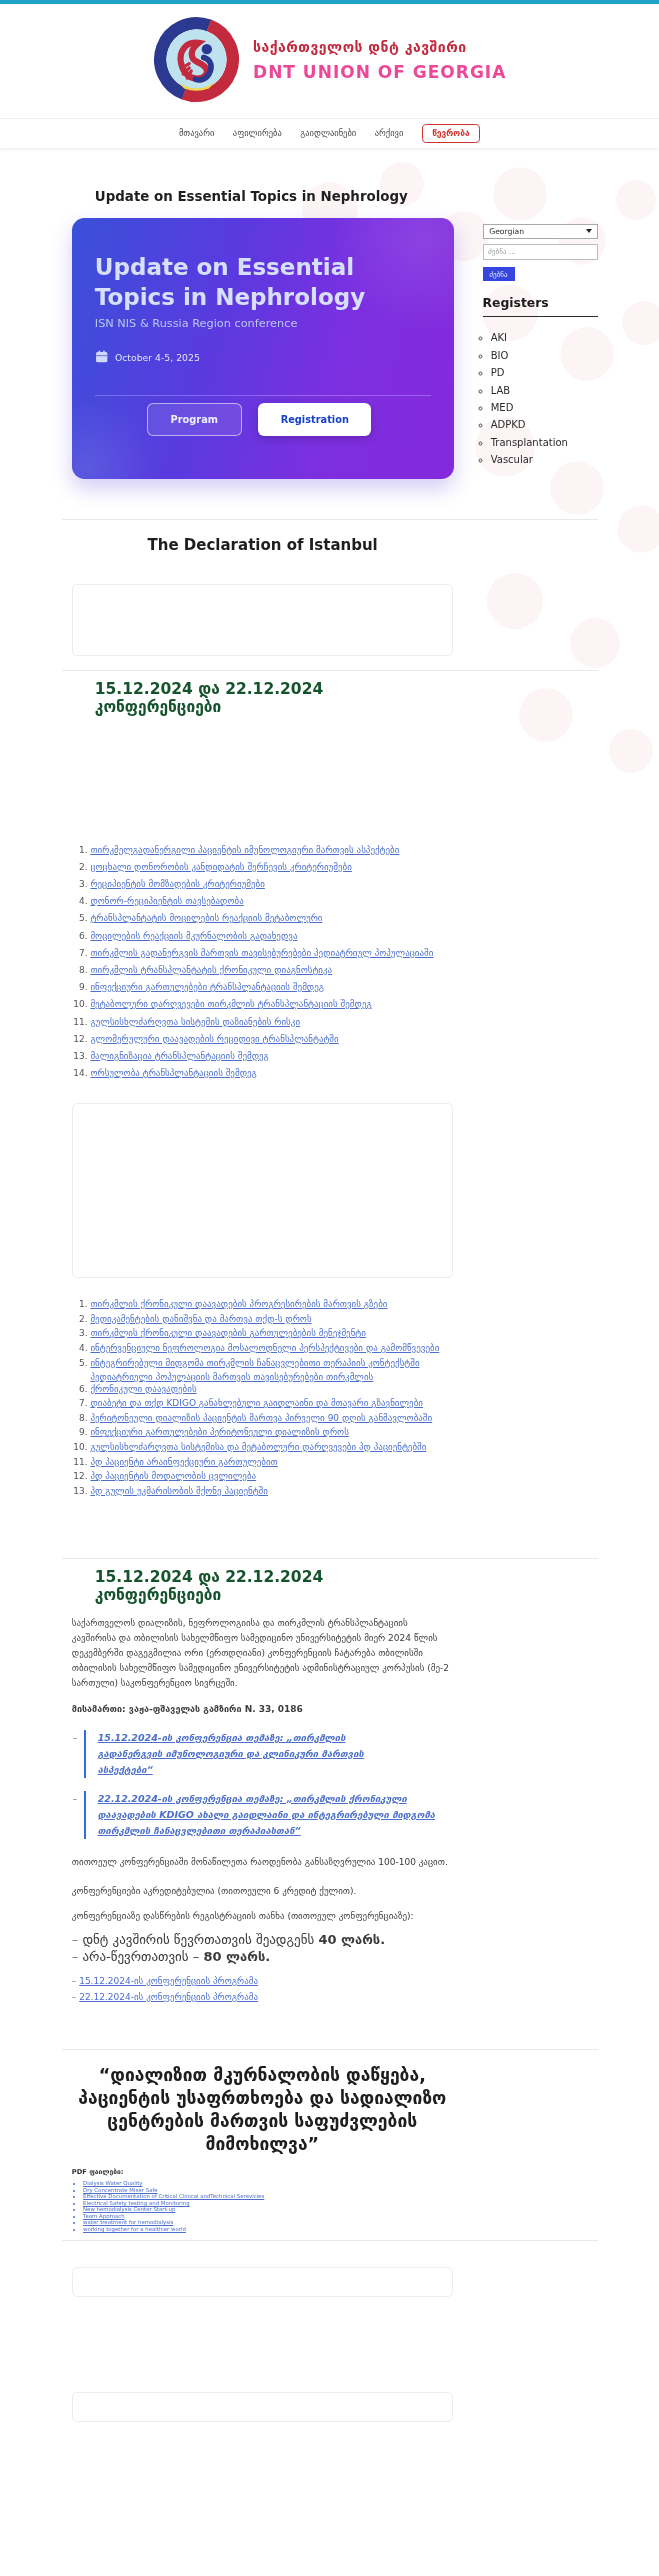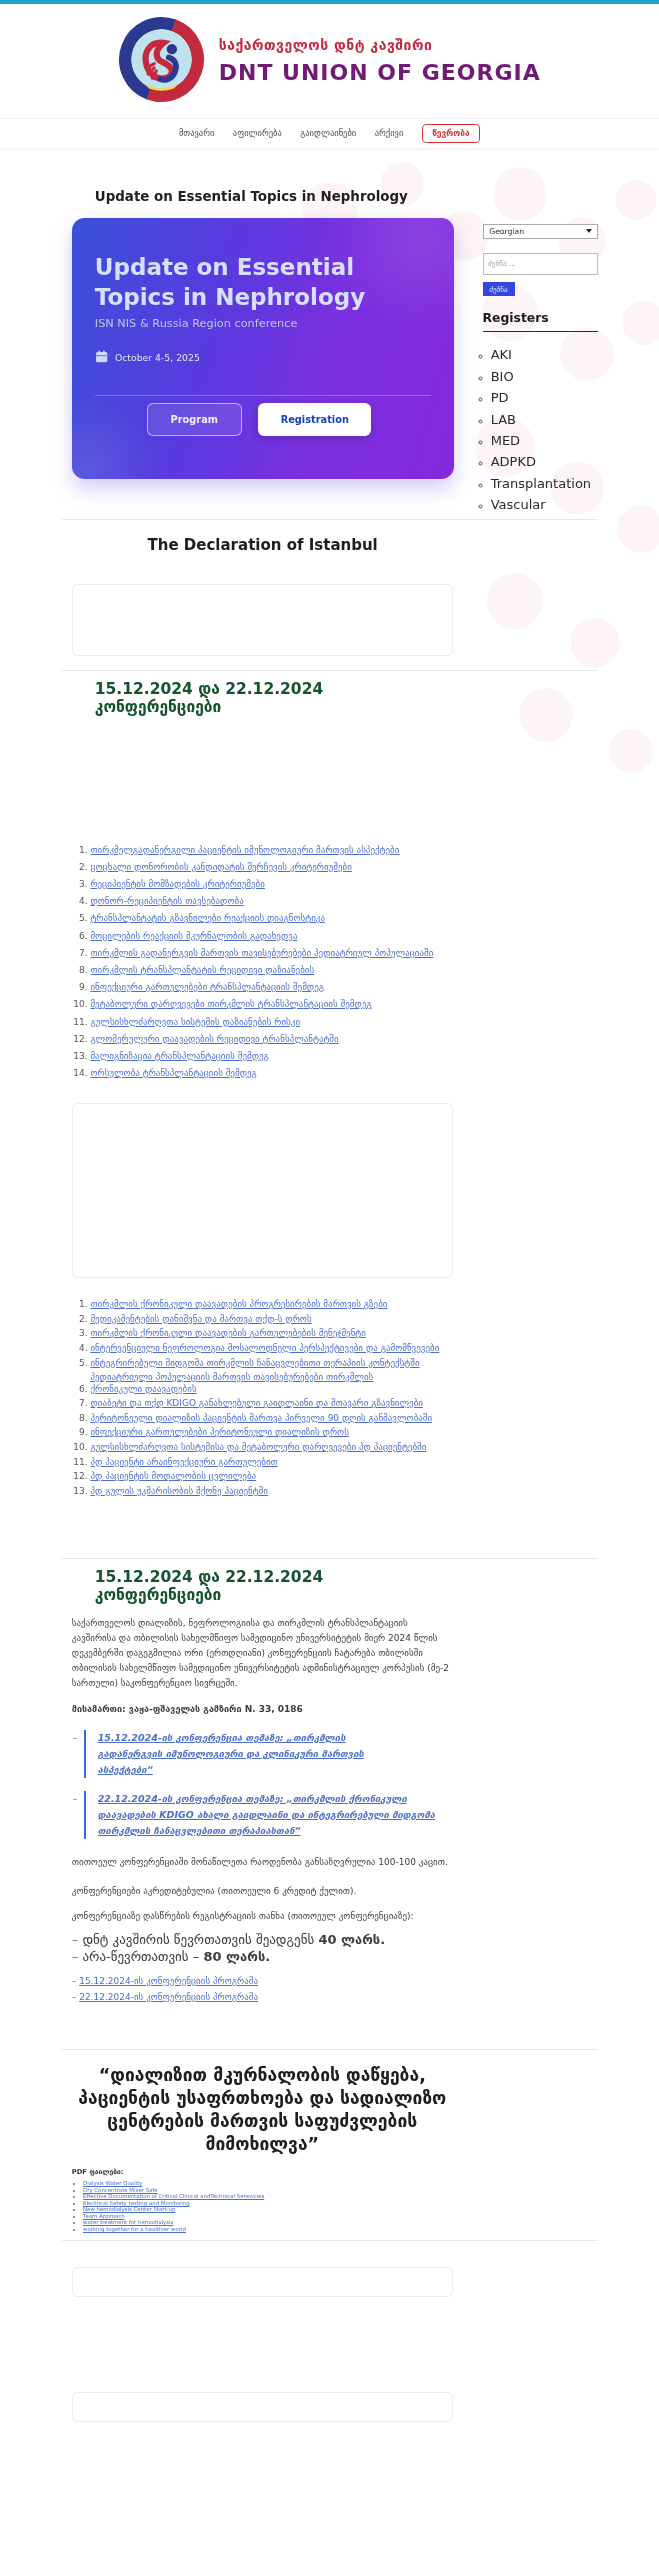--- a/index.html
+++ b/index.html
@@ -6,21 +6,21 @@
   html,body { width:659px; }
   body {
     height:2953px; position:relative; overflow:hidden;
     font-family:"DejaVu Sans", sans-serif; background:#ffffff; color:#3c3c3c;
   }
   
   .topbar { height:3.6px; background:#20a3c9; width:100%; }
   .header { height:114px; background:#ffffff; display:flex; align-items:center; justify-content:center; }
   .logo-wrap { display:flex; align-items:center; gap:13.4px; }
   .logo-text-ka { color:#c32a3e; font-size:14px; font-weight:bold; letter-spacing:0.5px; }
-  .logo-text-en { color:#701a75; font-size:22px; font-weight:bold; letter-spacing:1px; margin-top:7px; }
+  .logo-text-en { color:#ec4899; font-size:17px; font-weight:bold; letter-spacing:1px; margin-top:7px; }
   .nav {
     height:30px; background:#fff; display:flex; align-items:center; justify-content:center;
     gap:18.5px; border-top:0.5px solid #f1f1f1; box-shadow:0 1.5px 3.1px rgba(0,0,0,0.06); position:relative; z-index:3;
   }
   .nav a { color:#3f3f3f; font-size:8.5px; text-decoration:none; cursor:pointer; }
   .nav .pill {
     color:#d2302c; border:0.8px solid #d2302c; border-radius:4.6px; padding:3.6px 9.3px; font-weight:600;
   }
   
   .content-bg { position:absolute; left:0; top:148px; width:659px; height:659px; pointer-events:none;
@@ -90,28 +90,28 @@
   ul.prog-list li { margin-bottom:5.2px; font-size:9px; line-height:11.3px; }
   ul.prog-list li::before { content:"–  "; color:#777; }
   .quote-title { text-align:center; font-size:17.5px; line-height:23px; font-weight:bold; color:#1e1e1e; max-width:381px; }
   .pdf-label { font-size:6.7px; font-weight:bold; color:#2e2e2e; }
   ul.pdf-list { margin-left:7.2px; padding-left:4.1px; }
   ul.pdf-list li { font-size:5.4px; line-height:6.5px; color:#4b6fca; }
   
   .select-box { width:115px; height:15px; border:0.5px solid #a9a9a9; background:#fff; display:flex; align-items:center;
     justify-content:space-between; padding:0 4.6px 0 5.7px; font-size:7.7px; color:#2e2e2e; cursor:pointer; }
   .select-caret { width:0; height:0; border-left:3.1px solid transparent; border-right:3.1px solid transparent; border-top:4.1px solid #222; }
-  .search-input { width:115px; height:22px; border:0.5px solid #bdbdbd; margin-top:14px; padding:0 4.6px; font-size:7.2px; font-family:inherit; color:#333; }
+  .search-input { width:115px; height:16px; border:0.5px solid #bdbdbd; margin-top:5px; padding:0 4.6px; font-size:7.2px; font-family:inherit; color:#333; }
   .search-input::placeholder { color:#9a9a9a; }
   .search-btn { margin-top:7.7px; width:32px; height:14px; background:#3546e0; color:#e8ecff; border:none; font-size:7.2px; font-family:inherit; cursor:pointer; }
   .registers-title { margin-top:14px; font-size:12.4px; font-weight:bold; color:#1b1b1b; }
   .registers-hr { border:none; border-top:1px solid #2c2c2c; margin-top:5.7px; width:115px; }
   ul.registers { list-style:circle; margin-top:15.5px; padding-left:8.2px; }
   ul.registers li { margin-bottom:6.4px; color:#444; }
-  ul.registers li a { color:#2b2b2b; font-size:13px; text-decoration:none; cursor:pointer; } 
+  ul.registers li a { color:#2b2b2b; font-size:10px; text-decoration:none; cursor:pointer; } 
 </style>
 </head>
 <body>
 
 <div class="topbar"></div>
 
 <header class="header">
   <div class="logo-wrap">
     <span>
       <svg width="87" height="87" viewBox="0 0 168 168">
@@ -178,24 +178,24 @@
 
     <hr class="divider" style="margin-top:14px;">
 
     <h2 class="section-title" style="margin-top:8.2px;">15.12.2024 და 22.12.2024 კონფერენციები</h2>
 
     <ol class="topic-list list1" style="margin-top:129px;">
         <li><a>თირკმელგადანერგილი პაციენტის იმუნოლოგიური მართვის ასპექტები</a></li>
         <li><a>ცოცხალი დონორობის კანდიდატის შერჩევის კრიტერიუმები</a></li>
         <li><a>რეციპიენტის მომზადების კრიტერიუმები</a></li>
         <li><a>დონორ-რეციპიენტის თავსებადობა</a></li>
-        <li><a>ტრანსპლანტატის გზავნილები რეაქციის დიაგნოსტიკა</a></li>
+        <li><a>ტრანსპლანტატის მოცილების რეაქციის მეტაბოლური</a></li>
         <li><a>მოცილების რეაქციის მკურნალობის გადახედვა</a></li>
         <li><a>თირკმლის გადანერგვის მართვის თავისებურებები პედიატრიულ პოპულაციაში</a></li>
-        <li><a>თირკმლის ტრანსპლანტატის რეციდივი დაზიანების</a></li>
+        <li><a>თირკმლის ტრანსპლანტატის ქრონიკული დიაგნოსტიკა</a></li>
         <li><a>ინფექციური გართულებები ტრანსპლანტაციის შემდეგ</a></li>
         <li><a>მეტაბოლური დარღვევები თირკმლის ტრანსპლანტაციის შემდეგ</a></li>
         <li><a>გულსისხლძარღვთა სისტემის დაზიანების რისკი</a></li>
         <li><a>გლომერულური დაავადების რეციდივი ტრანსპლანტატში</a></li>
         <li><a>მალიგნიზაცია ტრანსპლანტაციის შემდეგ</a></li>
         <li><a>ორსულობა ტრანსპლანტაციის შემდეგ</a></li>
       </ol>
 
     <div class="embed-placeholder" style="margin-top:23px;height:175px;"></div>
 

